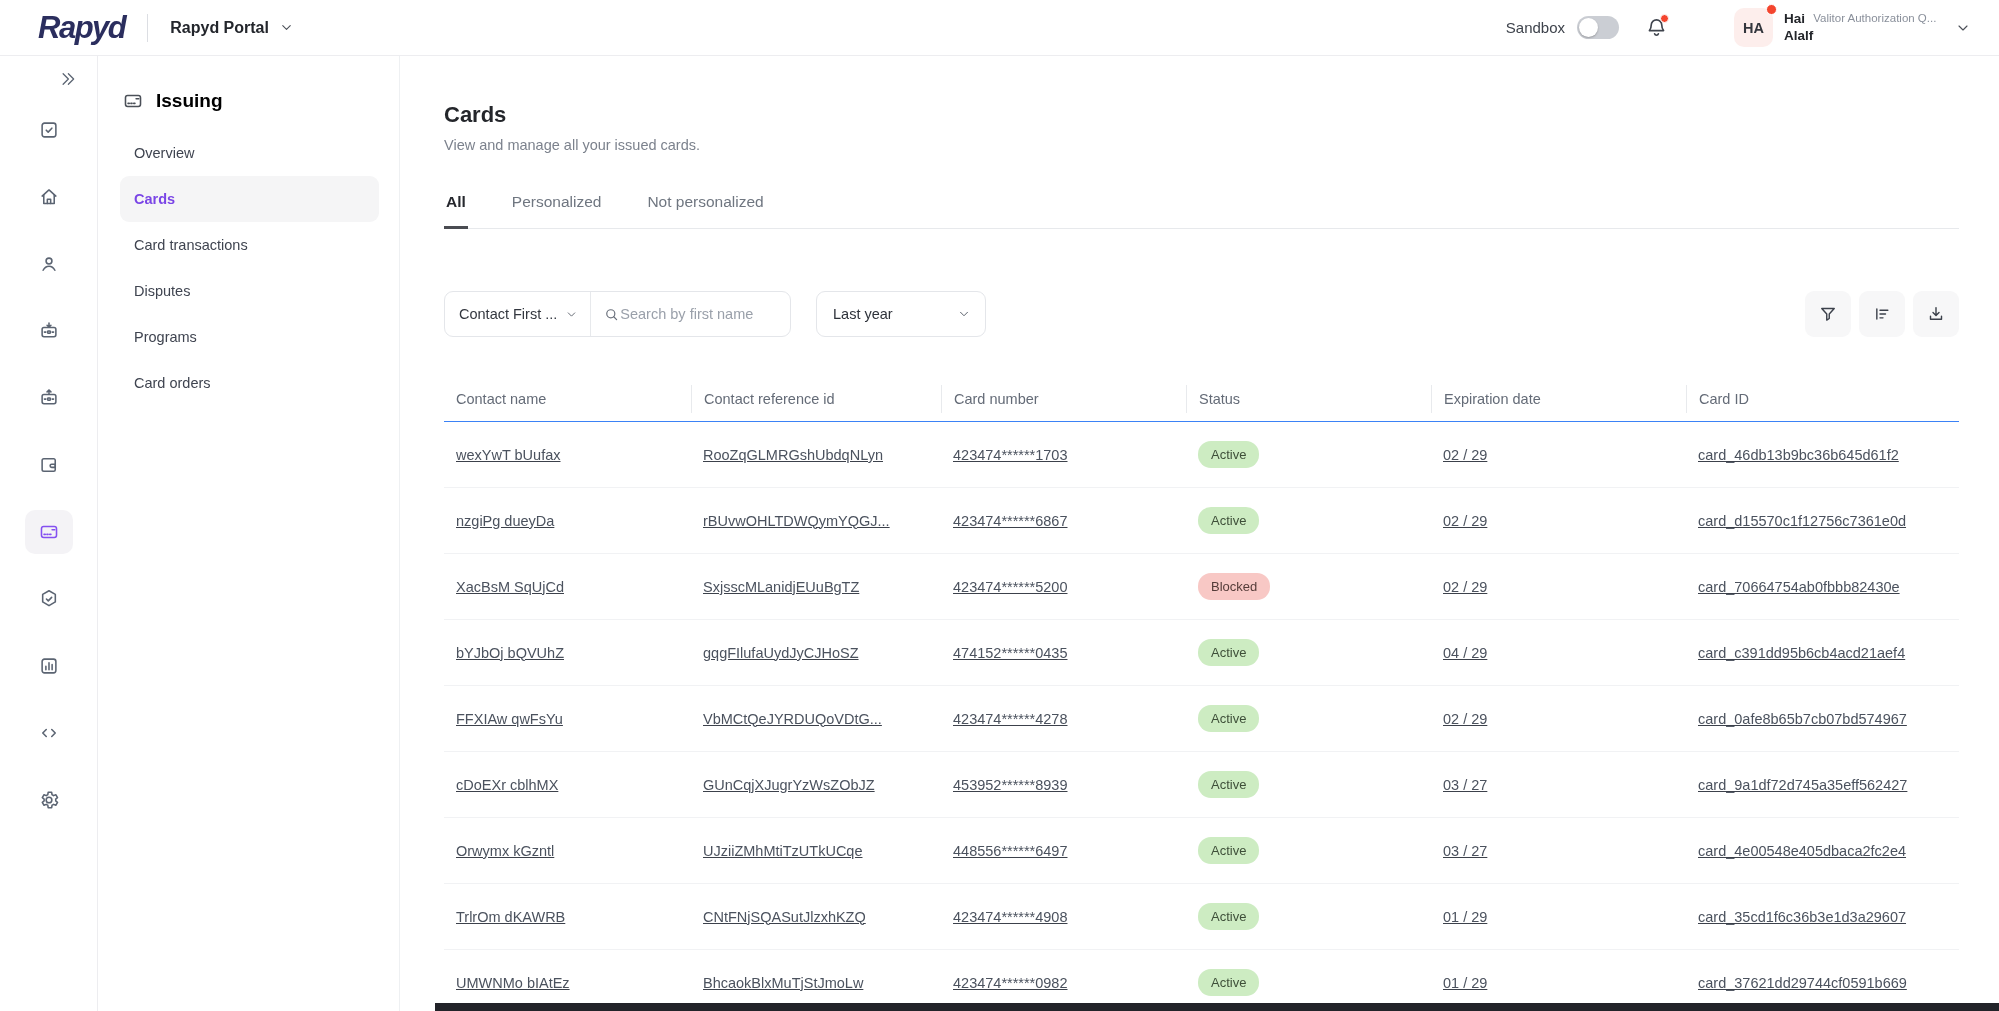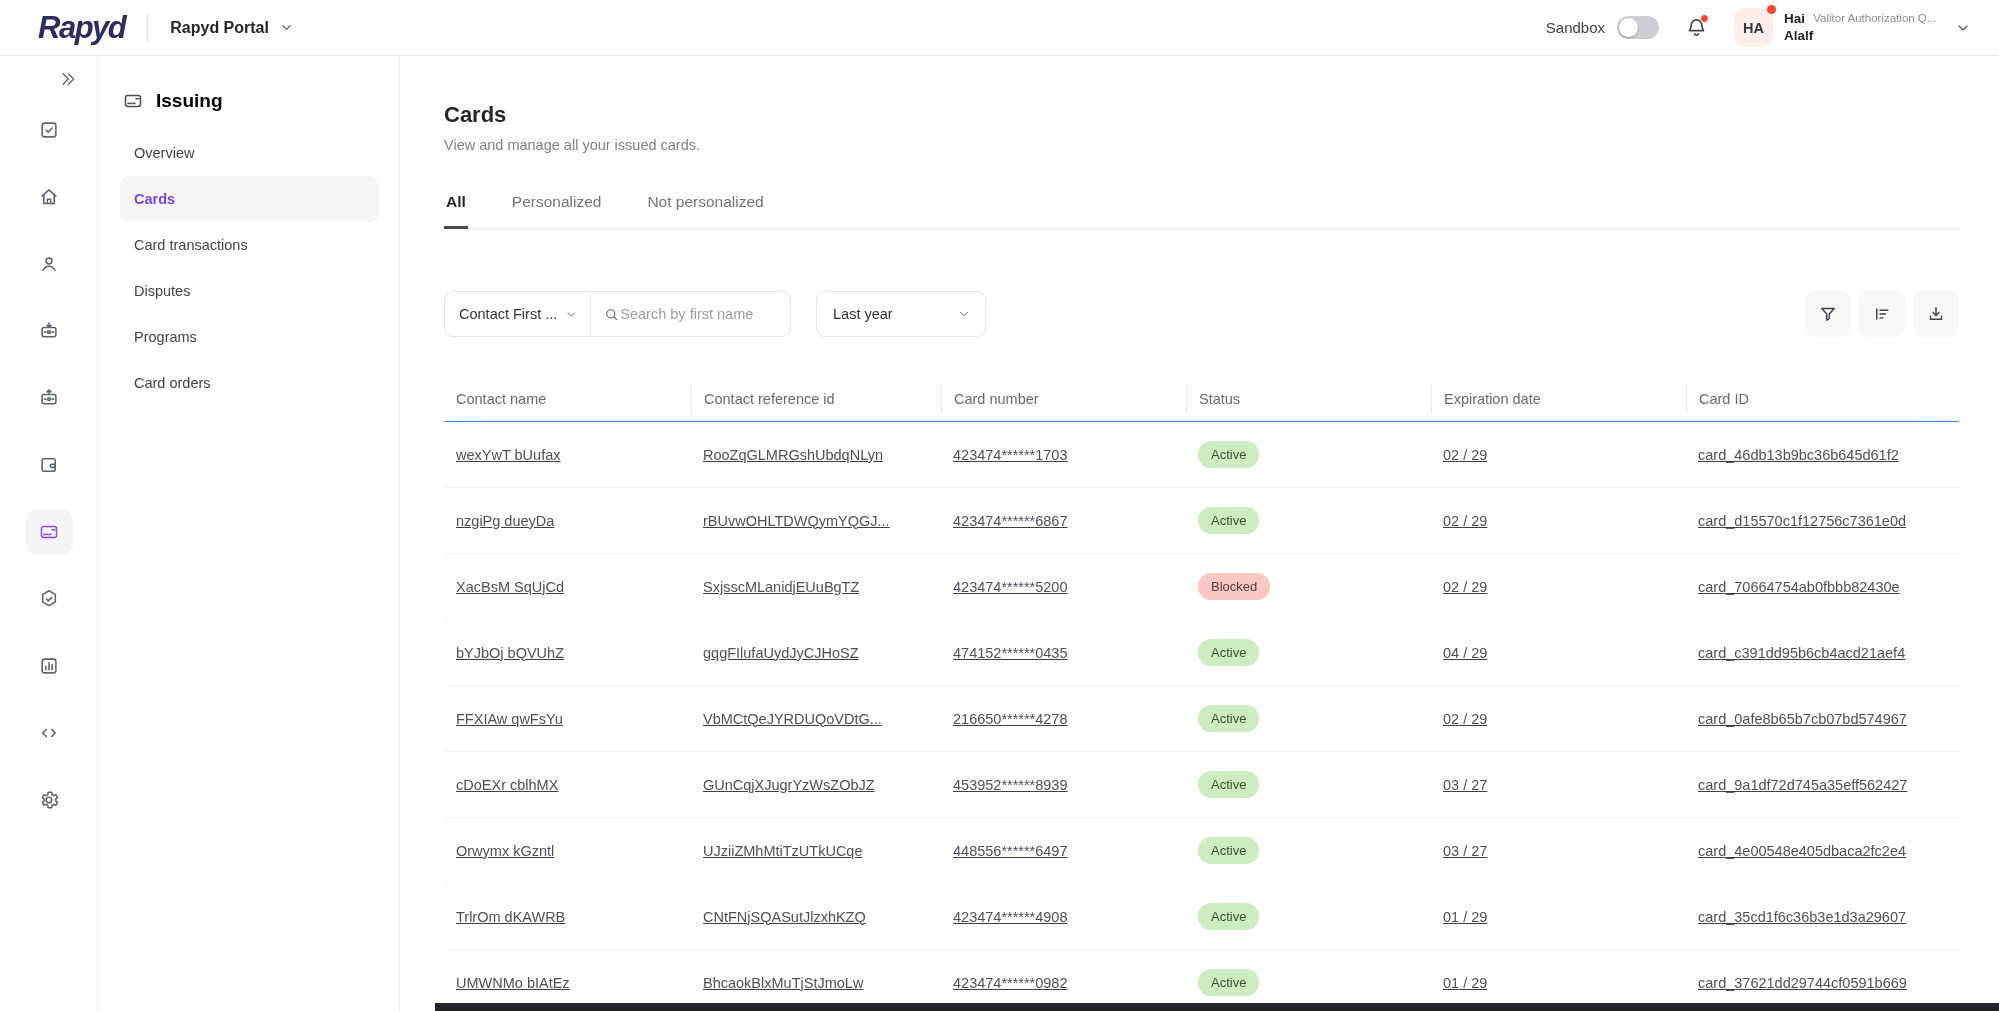--- a/index.html
+++ b/index.html
@@ -14,21 +14,21 @@
   .portal-switch { display:flex; align-items:center; gap:10px; font-size:16px; font-weight:600; color:#23262c; cursor:pointer; }
   .portal-switch .chev { color:#4b5058; }
   .tb-right { margin-left:auto; display:flex; align-items:center; gap:26px; }
   .sandbox-wrap { display:flex; align-items:center; gap:12px; font-size:15px; color:#3e434c; }
   .toggle { width:42px; height:23px; border-radius:12px; background:#cbced4; position:relative; cursor:pointer; }
   .toggle .knob { position:absolute; left:2px; top:2px; width:19px; height:19px; border-radius:50%; background:#fff; box-shadow:0 1px 2px rgba(0,0,0,.25); }
   .bell-wrap { position:relative; color:#3f444d; cursor:pointer; display:flex; }
   .dot { position:absolute; width:9px; height:9px; border-radius:50%; background:#f4452e; border:1.5px solid #fff; }
   .bell-wrap .dot { top:-2px; right:-1px; }
   .user-wrap { display:flex; align-items:center; gap:11px; cursor:pointer; }
-  .avatar { position:relative; width:39px; height:39px; border-radius:10px; background:#fdeeec; display:flex; align-items:center; justify-content:center; font-size:14.5px; font-weight:600; color:#33363d; }
+  .avatar { position:relative; width:39px; height:39px; border-radius:10px; background:#fdeeec; display:flex; align-items:center; justify-content:center; font-size:14.5px; font-weight:600; color:#33363d;margin-left:40px; }
   .avatar .dot { top:-4px; right:-4px; width:11px; height:11px; }
   .user-meta { display:flex; flex-direction:row; line-height:1.25; max-width:150px; }
   .user-name { font-size:13.5px; font-weight:700; color:#24262b; }
   .user-org { font-size:11.5px; color:#8a909b; white-space:nowrap; }
   .user-wrap .chev { color:#4b5058; margin-left:10px; }
 
   
   .app { display:flex; height:955px; }
 
   
@@ -376,21 +376,21 @@
                 <div class="td c0">bYJbOj bQVUhZ</div>
                 <div class="td c1">gqgFIlufaUydJyCJHoSZ</div>
                 <div class="td c2">474152******0435</div>
                 <div class="td c3"><span class="badge" style="background: rgb(205, 236, 194); color: rgb(62, 79, 57);">Active</span></div>
                 <div class="td c4">04 / 29</div>
                 <div class="td c5">card_c391dd95b6cb4acd21aef4</div>
               </div>
               <div class="tr">
                 <div class="td c0">FFXIAw qwFsYu</div>
                 <div class="td c1">VbMCtQeJYRDUQoVDtG...</div>
-                <div class="td c2">216650******4278</div>
+                <div class="td c2">423474******4278</div>
                 <div class="td c3"><span class="badge" style="background: rgb(205, 236, 194); color: rgb(62, 79, 57);">Active</span></div>
                 <div class="td c4">02 / 29</div>
                 <div class="td c5">card_0afe8b65b7cb07bd574967</div>
               </div>
               <div class="tr">
                 <div class="td c0">cDoEXr cblhMX</div>
                 <div class="td c1">GUnCqjXJugrYzWsZObJZ</div>
                 <div class="td c2">453952******8939</div>
                 <div class="td c3"><span class="badge" style="background: rgb(205, 236, 194); color: rgb(62, 79, 57);">Active</span></div>
                 <div class="td c4">03 / 27</div>

